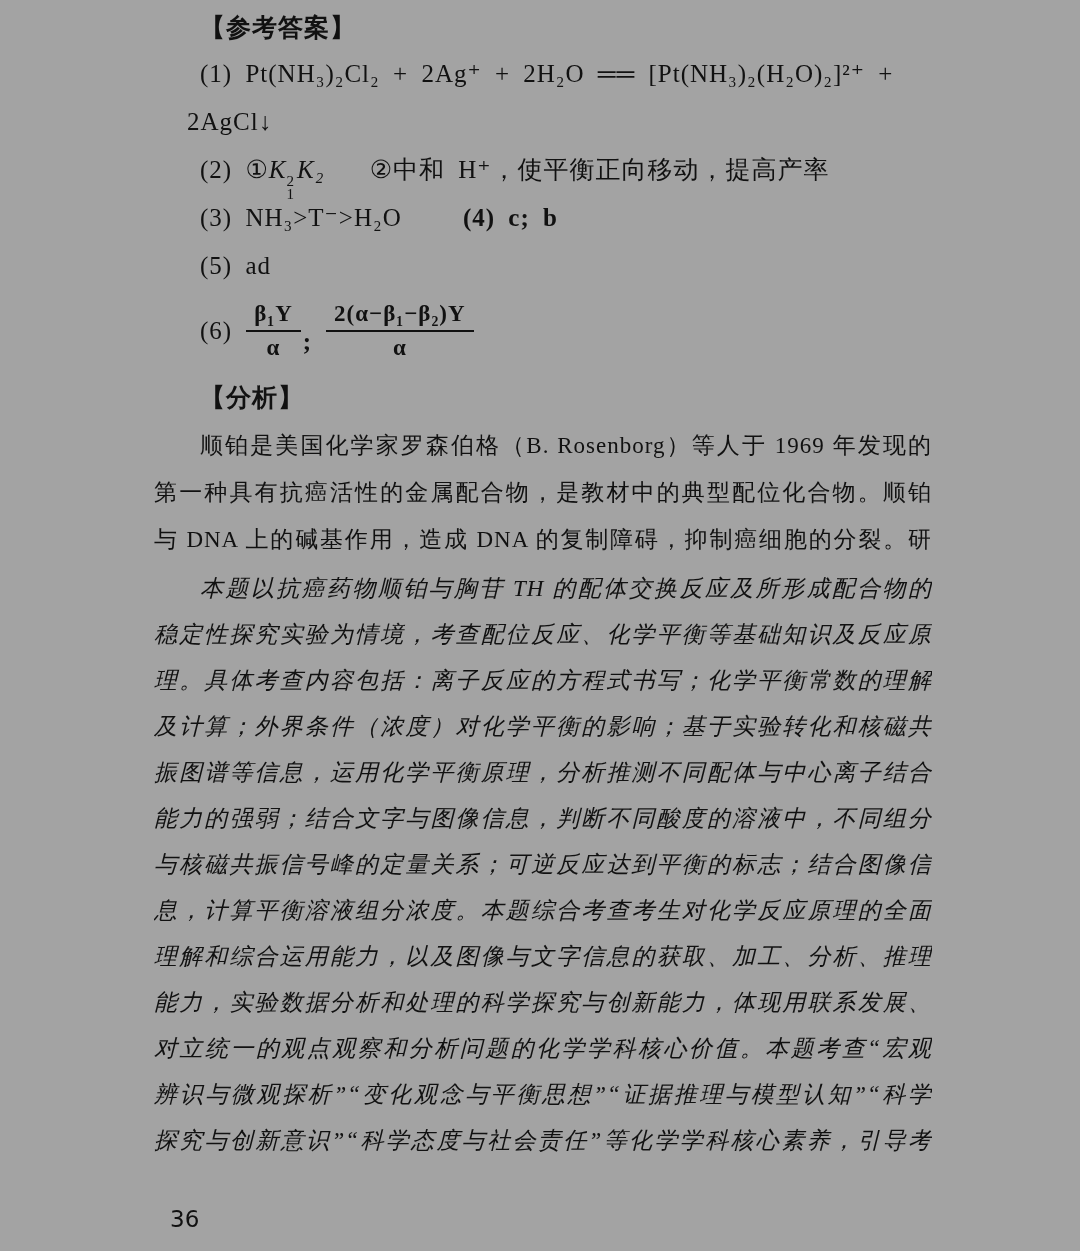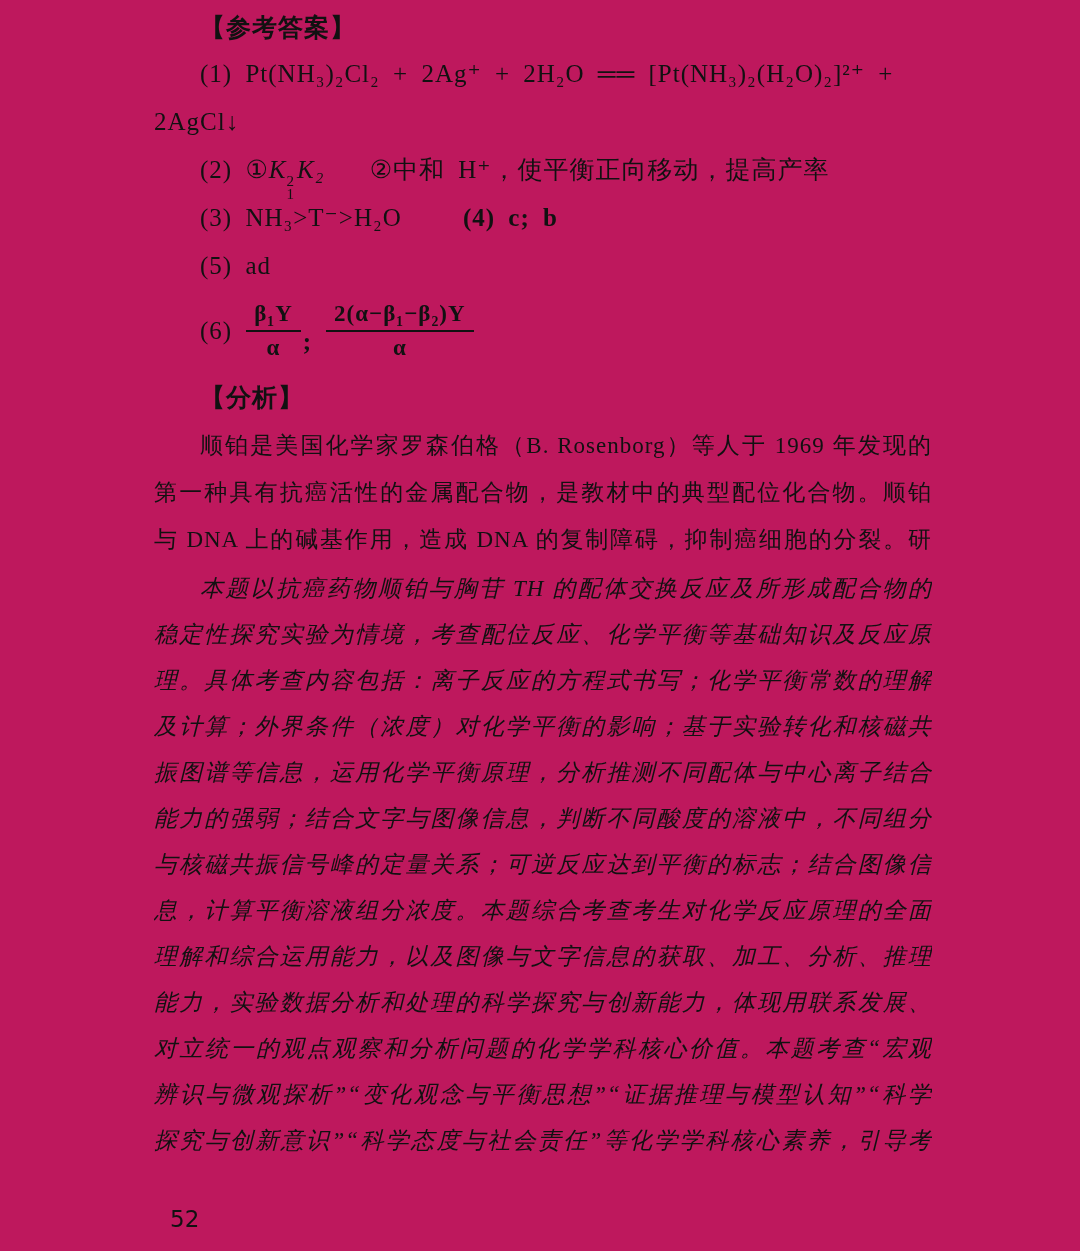--- a/index.html
+++ b/index.html
@@ -1,20 +1,20 @@
 <!DOCTYPE html>
 <html><head>
 <meta charset="utf-8">
 <style>
   html,body { margin:0; padding:0; background:#e8e8e8; }
   .page {
     position:relative;
     width:1080px; height:1251px;
     margin:0 auto;
-    background:#be185d;
+    background:#a3a3a3;
     color:#111111;
     font-family:"Liberation Serif","DejaVu Serif",serif;
     overflow:hidden;
   }
   .content {
     position:absolute;
     left:154px; top:6px;
     width:778px;
   }
   .h {
@@ -26,21 +26,21 @@
   }
   .h.analysis { height:48px; line-height:48px; margin-top:2px; }
   .eqline {
     font-size:25px;
     height:48px; line-height:48px;
     padding-left:46px;
     letter-spacing:1px;
     word-spacing:6px;
     white-space:nowrap;
   }
-  .eqline.noindent { padding-left:0; }
+  .eqline.noindent { padding-left:0;margin-left:33px; }
   .kvar { font-style:italic; }
   .stack {
     display:inline-flex;
     flex-direction:column;
     align-items:flex-start;
     font-size:15px;
     line-height:13px;
     vertical-align:-8px;
     letter-spacing:0;
     margin-right:3px;
@@ -143,14 +143,14 @@
       <div class="bline just">息，计算平衡溶液组分浓度。本题综合考查考生对化学反应原理的全面</div>
       <div class="bline just">理解和综合运用能力，以及图像与文字信息的获取、加工、分析、推理</div>
       <div class="bline just">能力，实验数据分析和处理的科学探究与创新能力，体现用联系发展、</div>
       <div class="bline just">对立统一的观点观察和分析问题的化学学科核心价值。本题考查“宏观</div>
       <div class="bline just">辨识与微观探析”“变化观念与平衡思想”“证据推理与模型认知”“科学</div>
       <div class="bline just">探究与创新意识”“科学态度与社会责任”等化学学科核心素养，引导考</div>
     </div>
 
   </div>
 
-  <div class="pageno">52</div>
+  <div class="pageno">36</div>
 </div>
 
 </body></html>

